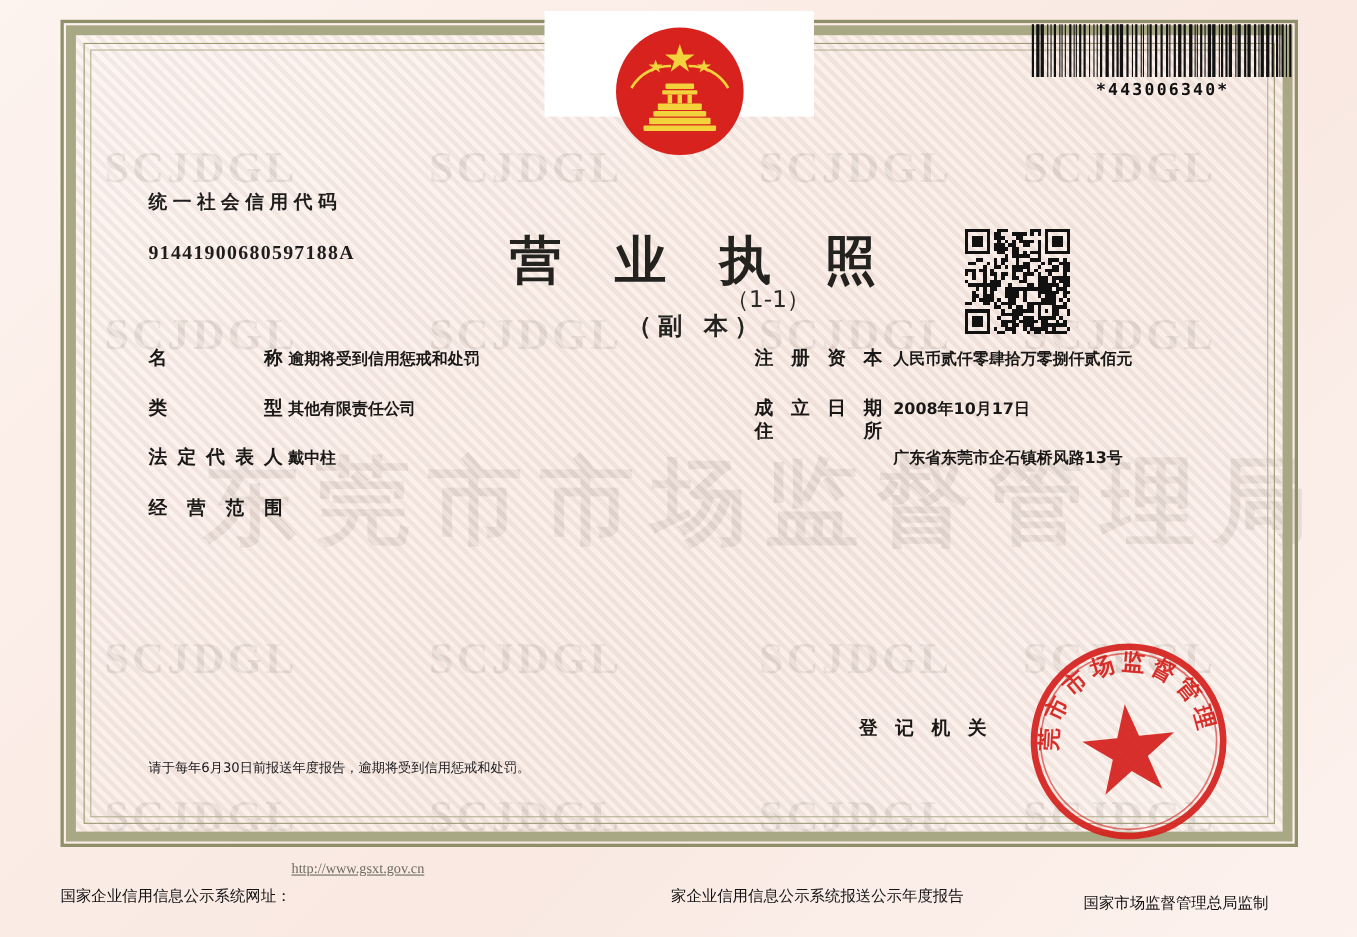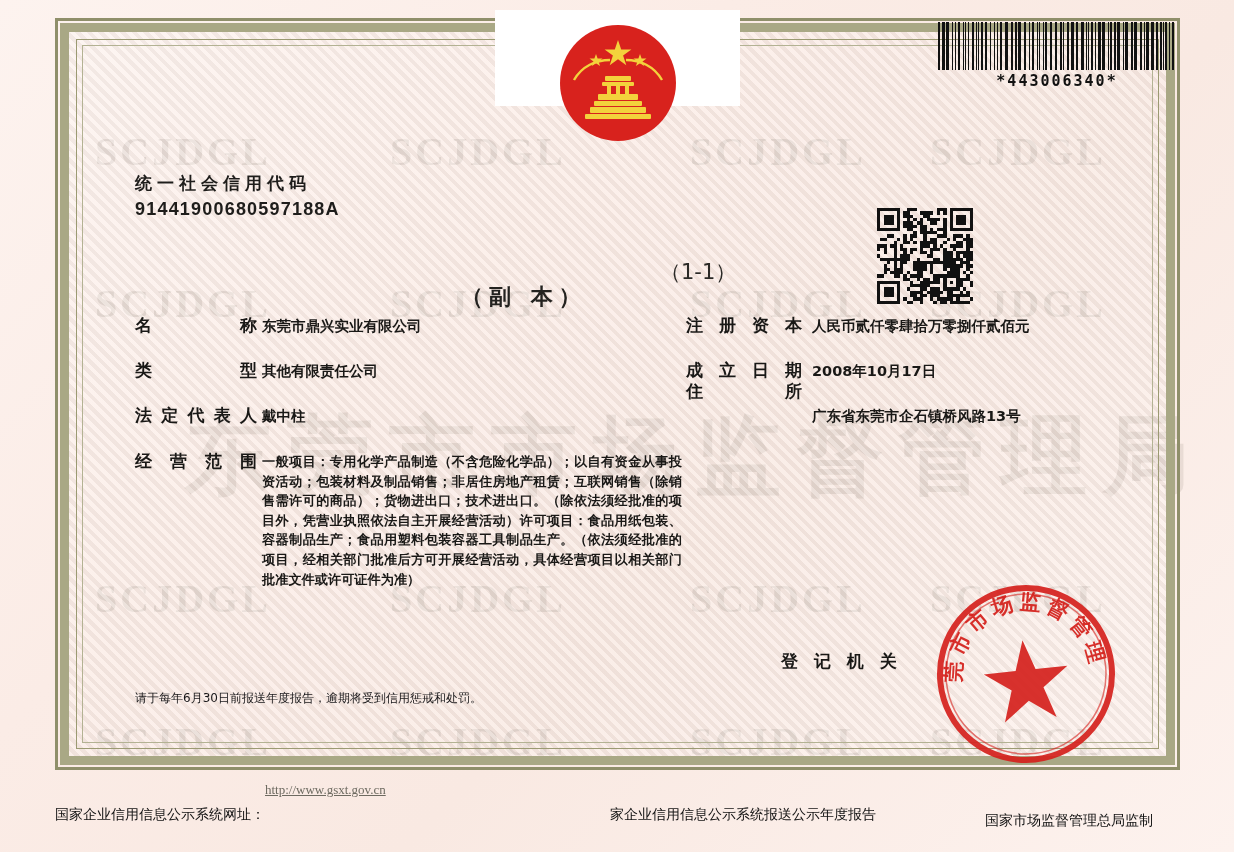--- a/index.html
+++ b/index.html
@@ -84,34 +84,34 @@
     font-weight:bold;font-size:47px;letter-spacing:16px;
     color:#23221f;
     text-indent:16px;
   }
   #title-sub-no{
     position:absolute;left:660px;top:258px;
     font-family:"DejaVu Sans", sans-serif;
     font-size:21px;color:#2a2926;
   }
   #title-sub{
-    position:absolute;left:455px;top:282px;width:380px;text-align:left;
+    position:absolute;left:440px;top:282px;width:380px;text-align:center;
     font-family:"DejaVu Sans", sans-serif;
     font-weight:bold;font-size:22px;letter-spacing:6px;color:#23221f;
     text-indent:6px;
   }
   
   #credit-label{
     position:absolute;left:135px;top:172px;
     font-family:"DejaVu Sans", sans-serif;font-weight:bold;font-size:17px;
     letter-spacing:5px;color:#1e1d1b;
   }
   #credit-value{
-    position:absolute;left:135px;top:199px;
-    font-family:Liberation Sans, sans-serif;font-weight:bold;font-size:18px;
+    position:absolute;left:135px;top:219px;
+    font-family:Liberation Serif, serif;font-weight:bold;font-size:18px;
     letter-spacing:1.2px;color:#1e1d1b;
   }
   
   #qr{position:absolute;left:877px;top:208px;width:96px;height:96px;}
   #qr canvas,#qr svg{display:block;}
   #qr-note{
     position:absolute;left:985px;top:208px;width:128px;
     font-family:"DejaVu Sans", sans-serif;font-size:12.5px;line-height:19px;
     color:#1e1d1b;
   }
@@ -296,48 +296,48 @@
       <g stroke="#f3d23c" stroke-width="2.4" fill="none">
         <path d="M22 60 C30 46 44 40 58 40"></path>
         <path d="M110 60 C102 46 88 40 74 40"></path>
       </g>
     </svg>
   </div>
 
   <div id="credit-label">统一社会信用代码</div>
   <div id="credit-value">91441900680597188A</div>
 
+  <div id="title-main">营 业 执 照</div>
   <div id="title-sub-no">（1-1）</div>
   <div id="title-sub">（副 本）</div>
 
   <div id="qr">
     <svg id="qr-svg" width="96" height="96" viewBox="0 0 29 29" shape-rendering="crispEdges">
         <path d="M0 0h1v1h-1zM1 0h1v1h-1zM2 0h1v1h-1zM3 0h1v1h-1zM4 0h1v1h-1zM5 0h1v1h-1zM6 0h1v1h-1zM9 0h1v1h-1zM10 0h1v1h-1zM11 0h1v1h-1zM18 0h1v1h-1zM19 0h1v1h-1zM20 0h1v1h-1zM22 0h1v1h-1zM23 0h1v1h-1zM24 0h1v1h-1zM25 0h1v1h-1zM26 0h1v1h-1zM27 0h1v1h-1zM28 0h1v1h-1zM0 1h1v1h-1zM6 1h1v1h-1zM8 1h1v1h-1zM9 1h1v1h-1zM13 1h1v1h-1zM14 1h1v1h-1zM15 1h1v1h-1zM16 1h1v1h-1zM18 1h1v1h-1zM20 1h1v1h-1zM22 1h1v1h-1zM28 1h1v1h-1zM0 2h1v1h-1zM2 2h1v1h-1zM3 2h1v1h-1zM4 2h1v1h-1zM6 2h1v1h-1zM8 2h1v1h-1zM9 2h1v1h-1zM10 2h1v1h-1zM14 2h1v1h-1zM15 2h1v1h-1zM22 2h1v1h-1zM24 2h1v1h-1zM25 2h1v1h-1zM26 2h1v1h-1zM28 2h1v1h-1zM0 3h1v1h-1zM2 3h1v1h-1zM3 3h1v1h-1zM4 3h1v1h-1zM6 3h1v1h-1zM9 3h1v1h-1zM11 3h1v1h-1zM13 3h1v1h-1zM15 3h1v1h-1zM16 3h1v1h-1zM17 3h1v1h-1zM18 3h1v1h-1zM20 3h1v1h-1zM22 3h1v1h-1zM24 3h1v1h-1zM25 3h1v1h-1zM26 3h1v1h-1zM28 3h1v1h-1zM0 4h1v1h-1zM2 4h1v1h-1zM3 4h1v1h-1zM4 4h1v1h-1zM6 4h1v1h-1zM8 4h1v1h-1zM9 4h1v1h-1zM10 4h1v1h-1zM12 4h1v1h-1zM13 4h1v1h-1zM16 4h1v1h-1zM17 4h1v1h-1zM20 4h1v1h-1zM22 4h1v1h-1zM24 4h1v1h-1zM25 4h1v1h-1zM26 4h1v1h-1zM28 4h1v1h-1zM0 5h1v1h-1zM6 5h1v1h-1zM8 5h1v1h-1zM9 5h1v1h-1zM10 5h1v1h-1zM11 5h1v1h-1zM13 5h1v1h-1zM14 5h1v1h-1zM20 5h1v1h-1zM22 5h1v1h-1zM28 5h1v1h-1zM0 6h1v1h-1zM1 6h1v1h-1zM2 6h1v1h-1zM3 6h1v1h-1zM4 6h1v1h-1zM5 6h1v1h-1zM6 6h1v1h-1zM9 6h1v1h-1zM10 6h1v1h-1zM13 6h1v1h-1zM14 6h1v1h-1zM16 6h1v1h-1zM18 6h1v1h-1zM19 6h1v1h-1zM20 6h1v1h-1zM22 6h1v1h-1zM23 6h1v1h-1zM24 6h1v1h-1zM25 6h1v1h-1zM26 6h1v1h-1zM27 6h1v1h-1zM28 6h1v1h-1zM11 7h1v1h-1zM13 7h1v1h-1zM14 7h1v1h-1zM15 7h1v1h-1zM16 7h1v1h-1zM17 7h1v1h-1zM20 7h1v1h-1zM3 8h1v1h-1zM4 8h1v1h-1zM8 8h1v1h-1zM10 8h1v1h-1zM11 8h1v1h-1zM14 8h1v1h-1zM18 8h1v1h-1zM19 8h1v1h-1zM20 8h1v1h-1zM23 8h1v1h-1zM24 8h1v1h-1zM25 8h1v1h-1zM27 8h1v1h-1zM1 9h1v1h-1zM2 9h1v1h-1zM6 9h1v1h-1zM8 9h1v1h-1zM10 9h1v1h-1zM14 9h1v1h-1zM16 9h1v1h-1zM17 9h1v1h-1zM21 9h1v1h-1zM23 9h1v1h-1zM26 9h1v1h-1zM27 9h1v1h-1zM28 9h1v1h-1zM5 10h1v1h-1zM8 10h1v1h-1zM9 10h1v1h-1zM11 10h1v1h-1zM13 10h1v1h-1zM14 10h1v1h-1zM15 10h1v1h-1zM16 10h1v1h-1zM17 10h1v1h-1zM20 10h1v1h-1zM24 10h1v1h-1zM25 10h1v1h-1zM27 10h1v1h-1zM28 10h1v1h-1zM0 11h1v1h-1zM1 11h1v1h-1zM2 11h1v1h-1zM4 11h1v1h-1zM5 11h1v1h-1zM7 11h1v1h-1zM13 11h1v1h-1zM14 11h1v1h-1zM15 11h1v1h-1zM17 11h1v1h-1zM19 11h1v1h-1zM22 11h1v1h-1zM23 11h1v1h-1zM24 11h1v1h-1zM25 11h1v1h-1zM27 11h1v1h-1zM28 11h1v1h-1zM0 12h1v1h-1zM2 12h1v1h-1zM5 12h1v1h-1zM7 12h1v1h-1zM8 12h1v1h-1zM10 12h1v1h-1zM11 12h1v1h-1zM13 12h1v1h-1zM16 12h1v1h-1zM17 12h1v1h-1zM18 12h1v1h-1zM20 12h1v1h-1zM23 12h1v1h-1zM27 12h1v1h-1zM2 13h1v1h-1zM5 13h1v1h-1zM8 13h1v1h-1zM10 13h1v1h-1zM13 13h1v1h-1zM14 13h1v1h-1zM16 13h1v1h-1zM20 13h1v1h-1zM21 13h1v1h-1zM22 13h1v1h-1zM24 13h1v1h-1zM25 13h1v1h-1zM26 13h1v1h-1zM27 13h1v1h-1zM28 13h1v1h-1zM0 14h1v1h-1zM5 14h1v1h-1zM7 14h1v1h-1zM8 14h1v1h-1zM9 14h1v1h-1zM15 14h1v1h-1zM16 14h1v1h-1zM20 14h1v1h-1zM21 14h1v1h-1zM22 14h1v1h-1zM24 14h1v1h-1zM26 14h1v1h-1zM27 14h1v1h-1zM28 14h1v1h-1zM1 15h1v1h-1zM2 15h1v1h-1zM3 15h1v1h-1zM4 15h1v1h-1zM5 15h1v1h-1zM6 15h1v1h-1zM7 15h1v1h-1zM8 15h1v1h-1zM9 15h1v1h-1zM12 15h1v1h-1zM17 15h1v1h-1zM18 15h1v1h-1zM20 15h1v1h-1zM21 15h1v1h-1zM22 15h1v1h-1zM23 15h1v1h-1zM24 15h1v1h-1zM25 15h1v1h-1zM27 15h1v1h-1zM28 15h1v1h-1zM3 16h1v1h-1zM5 16h1v1h-1zM7 16h1v1h-1zM8 16h1v1h-1zM11 16h1v1h-1zM12 16h1v1h-1zM13 16h1v1h-1zM14 16h1v1h-1zM15 16h1v1h-1zM16 16h1v1h-1zM17 16h1v1h-1zM18 16h1v1h-1zM19 16h1v1h-1zM20 16h1v1h-1zM21 16h1v1h-1zM22 16h1v1h-1zM23 16h1v1h-1zM25 16h1v1h-1zM26 16h1v1h-1zM27 16h1v1h-1zM2 17h1v1h-1zM5 17h1v1h-1zM7 17h1v1h-1zM11 17h1v1h-1zM12 17h1v1h-1zM13 17h1v1h-1zM14 17h1v1h-1zM16 17h1v1h-1zM20 17h1v1h-1zM21 17h1v1h-1zM22 17h1v1h-1zM23 17h1v1h-1zM24 17h1v1h-1zM25 17h1v1h-1zM27 17h1v1h-1zM28 17h1v1h-1zM2 18h1v1h-1zM3 18h1v1h-1zM5 18h1v1h-1zM6 18h1v1h-1zM7 18h1v1h-1zM11 18h1v1h-1zM12 18h1v1h-1zM13 18h1v1h-1zM14 18h1v1h-1zM16 18h1v1h-1zM20 18h1v1h-1zM22 18h1v1h-1zM23 18h1v1h-1zM24 18h1v1h-1zM27 18h1v1h-1zM2 19h1v1h-1zM4 19h1v1h-1zM5 19h1v1h-1zM6 19h1v1h-1zM7 19h1v1h-1zM9 19h1v1h-1zM12 19h1v1h-1zM13 19h1v1h-1zM16 19h1v1h-1zM21 19h1v1h-1zM22 19h1v1h-1zM23 19h1v1h-1zM24 19h1v1h-1zM26 19h1v1h-1zM28 19h1v1h-1zM0 20h1v1h-1zM1 20h1v1h-1zM5 20h1v1h-1zM6 20h1v1h-1zM8 20h1v1h-1zM10 20h1v1h-1zM11 20h1v1h-1zM12 20h1v1h-1zM13 20h1v1h-1zM17 20h1v1h-1zM18 20h1v1h-1zM19 20h1v1h-1zM20 20h1v1h-1zM21 20h1v1h-1zM22 20h1v1h-1zM23 20h1v1h-1zM24 20h1v1h-1zM27 20h1v1h-1zM8 21h1v1h-1zM9 21h1v1h-1zM12 21h1v1h-1zM14 21h1v1h-1zM15 21h1v1h-1zM17 21h1v1h-1zM18 21h1v1h-1zM20 21h1v1h-1zM24 21h1v1h-1zM25 21h1v1h-1zM26 21h1v1h-1zM27 21h1v1h-1zM0 22h1v1h-1zM1 22h1v1h-1zM2 22h1v1h-1zM3 22h1v1h-1zM4 22h1v1h-1zM5 22h1v1h-1zM6 22h1v1h-1zM10 22h1v1h-1zM13 22h1v1h-1zM14 22h1v1h-1zM15 22h1v1h-1zM16 22h1v1h-1zM17 22h1v1h-1zM18 22h1v1h-1zM20 22h1v1h-1zM22 22h1v1h-1zM24 22h1v1h-1zM25 22h1v1h-1zM28 22h1v1h-1zM0 23h1v1h-1zM6 23h1v1h-1zM10 23h1v1h-1zM11 23h1v1h-1zM12 23h1v1h-1zM13 23h1v1h-1zM14 23h1v1h-1zM15 23h1v1h-1zM20 23h1v1h-1zM24 23h1v1h-1zM25 23h1v1h-1zM28 23h1v1h-1zM0 24h1v1h-1zM2 24h1v1h-1zM3 24h1v1h-1zM4 24h1v1h-1zM6 24h1v1h-1zM9 24h1v1h-1zM13 24h1v1h-1zM14 24h1v1h-1zM16 24h1v1h-1zM17 24h1v1h-1zM18 24h1v1h-1zM20 24h1v1h-1zM21 24h1v1h-1zM22 24h1v1h-1zM23 24h1v1h-1zM24 24h1v1h-1zM26 24h1v1h-1zM0 25h1v1h-1zM2 25h1v1h-1zM3 25h1v1h-1zM4 25h1v1h-1zM6 25h1v1h-1zM10 25h1v1h-1zM11 25h1v1h-1zM12 25h1v1h-1zM13 25h1v1h-1zM15 25h1v1h-1zM16 25h1v1h-1zM17 25h1v1h-1zM18 25h1v1h-1zM19 25h1v1h-1zM21 25h1v1h-1zM22 25h1v1h-1zM25 25h1v1h-1zM27 25h1v1h-1zM0 26h1v1h-1zM2 26h1v1h-1zM3 26h1v1h-1zM4 26h1v1h-1zM6 26h1v1h-1zM10 26h1v1h-1zM11 26h1v1h-1zM13 26h1v1h-1zM14 26h1v1h-1zM16 26h1v1h-1zM17 26h1v1h-1zM18 26h1v1h-1zM21 26h1v1h-1zM22 26h1v1h-1zM23 26h1v1h-1zM24 26h1v1h-1zM25 26h1v1h-1zM26 26h1v1h-1zM27 26h1v1h-1zM0 27h1v1h-1zM6 27h1v1h-1zM8 27h1v1h-1zM11 27h1v1h-1zM12 27h1v1h-1zM13 27h1v1h-1zM16 27h1v1h-1zM18 27h1v1h-1zM19 27h1v1h-1zM20 27h1v1h-1zM21 27h1v1h-1zM22 27h1v1h-1zM24 27h1v1h-1zM28 27h1v1h-1zM0 28h1v1h-1zM1 28h1v1h-1zM2 28h1v1h-1zM3 28h1v1h-1zM4 28h1v1h-1zM5 28h1v1h-1zM6 28h1v1h-1zM9 28h1v1h-1zM10 28h1v1h-1zM13 28h1v1h-1zM17 28h1v1h-1zM19 28h1v1h-1zM20 28h1v1h-1zM22 28h1v1h-1zM23 28h1v1h-1zM24 28h1v1h-1zM25 28h1v1h-1zM26 28h1v1h-1zM27 28h1v1h-1z" fill="#111"></path>
       </svg>
   </div>
 
   <div class="flabel" style="left:135px;top:314px;width:122px;">
     <span class="lbl-j" style="width:122px;">名　　　称</span>
   </div>
-  <div class="fvalue" style="left:262px;top:317px;">东莞市鼎兴实业有限公司</div>
+  <div class="fvalue" style="left:262px;top:317px;">逾期将受到信用惩戒和处罚</div>
 
   <div class="flabel" style="left:135px;top:359px;width:122px;">
     <span class="lbl-j" style="width:122px;">类　　　型</span>
   </div>
   <div class="fvalue" style="left:262px;top:362px;">其他有限责任公司</div>
 
   <div class="flabel" style="left:135px;top:404px;width:122px;">
     <span class="lbl-j" style="width:122px;">法定代表人</span>
   </div>
   <div class="fvalue" style="left:262px;top:407px;">戴中柱</div>
 
   <div class="flabel" style="left:135px;top:450px;width:122px;">
     <span class="lbl-j" style="width:122px;">经 营 范 围</span>
   </div>
-  <div id="scope-value">一般项目：专用化学产品制造（不含危险化学品）；以自有资金从事投资活动；包装材料及制品销售；非居住房地产租赁；互联网销售（除销售需许可的商品）；货物进出口；技术进出口。（除依法须经批准的项目外，凭营业执照依法自主开展经营活动）许可项目：食品用纸包装、容器制品生产；食品用塑料包装容器工具制品生产。（依法须经批准的项目，经相关部门批准后方可开展经营活动，具体经营项目以相关部门批准文件或许可证件为准）</div>
 
   <div class="flabel" style="left:686px;top:314px;width:116px;">
     <span class="lbl-j" style="width:116px;">注 册 资 本</span>
   </div>
   <div class="fvalue" style="left:812px;top:317px;">人民币贰仟零肆拾万零捌仟贰佰元</div>
 
   <div class="flabel" style="left:686px;top:359px;width:116px;">
     <span class="lbl-j" style="width:116px;">成 立 日 期</span>
   </div>
   <div class="fvalue" style="left:812px;top:362px;">2008年10月17日</div>

